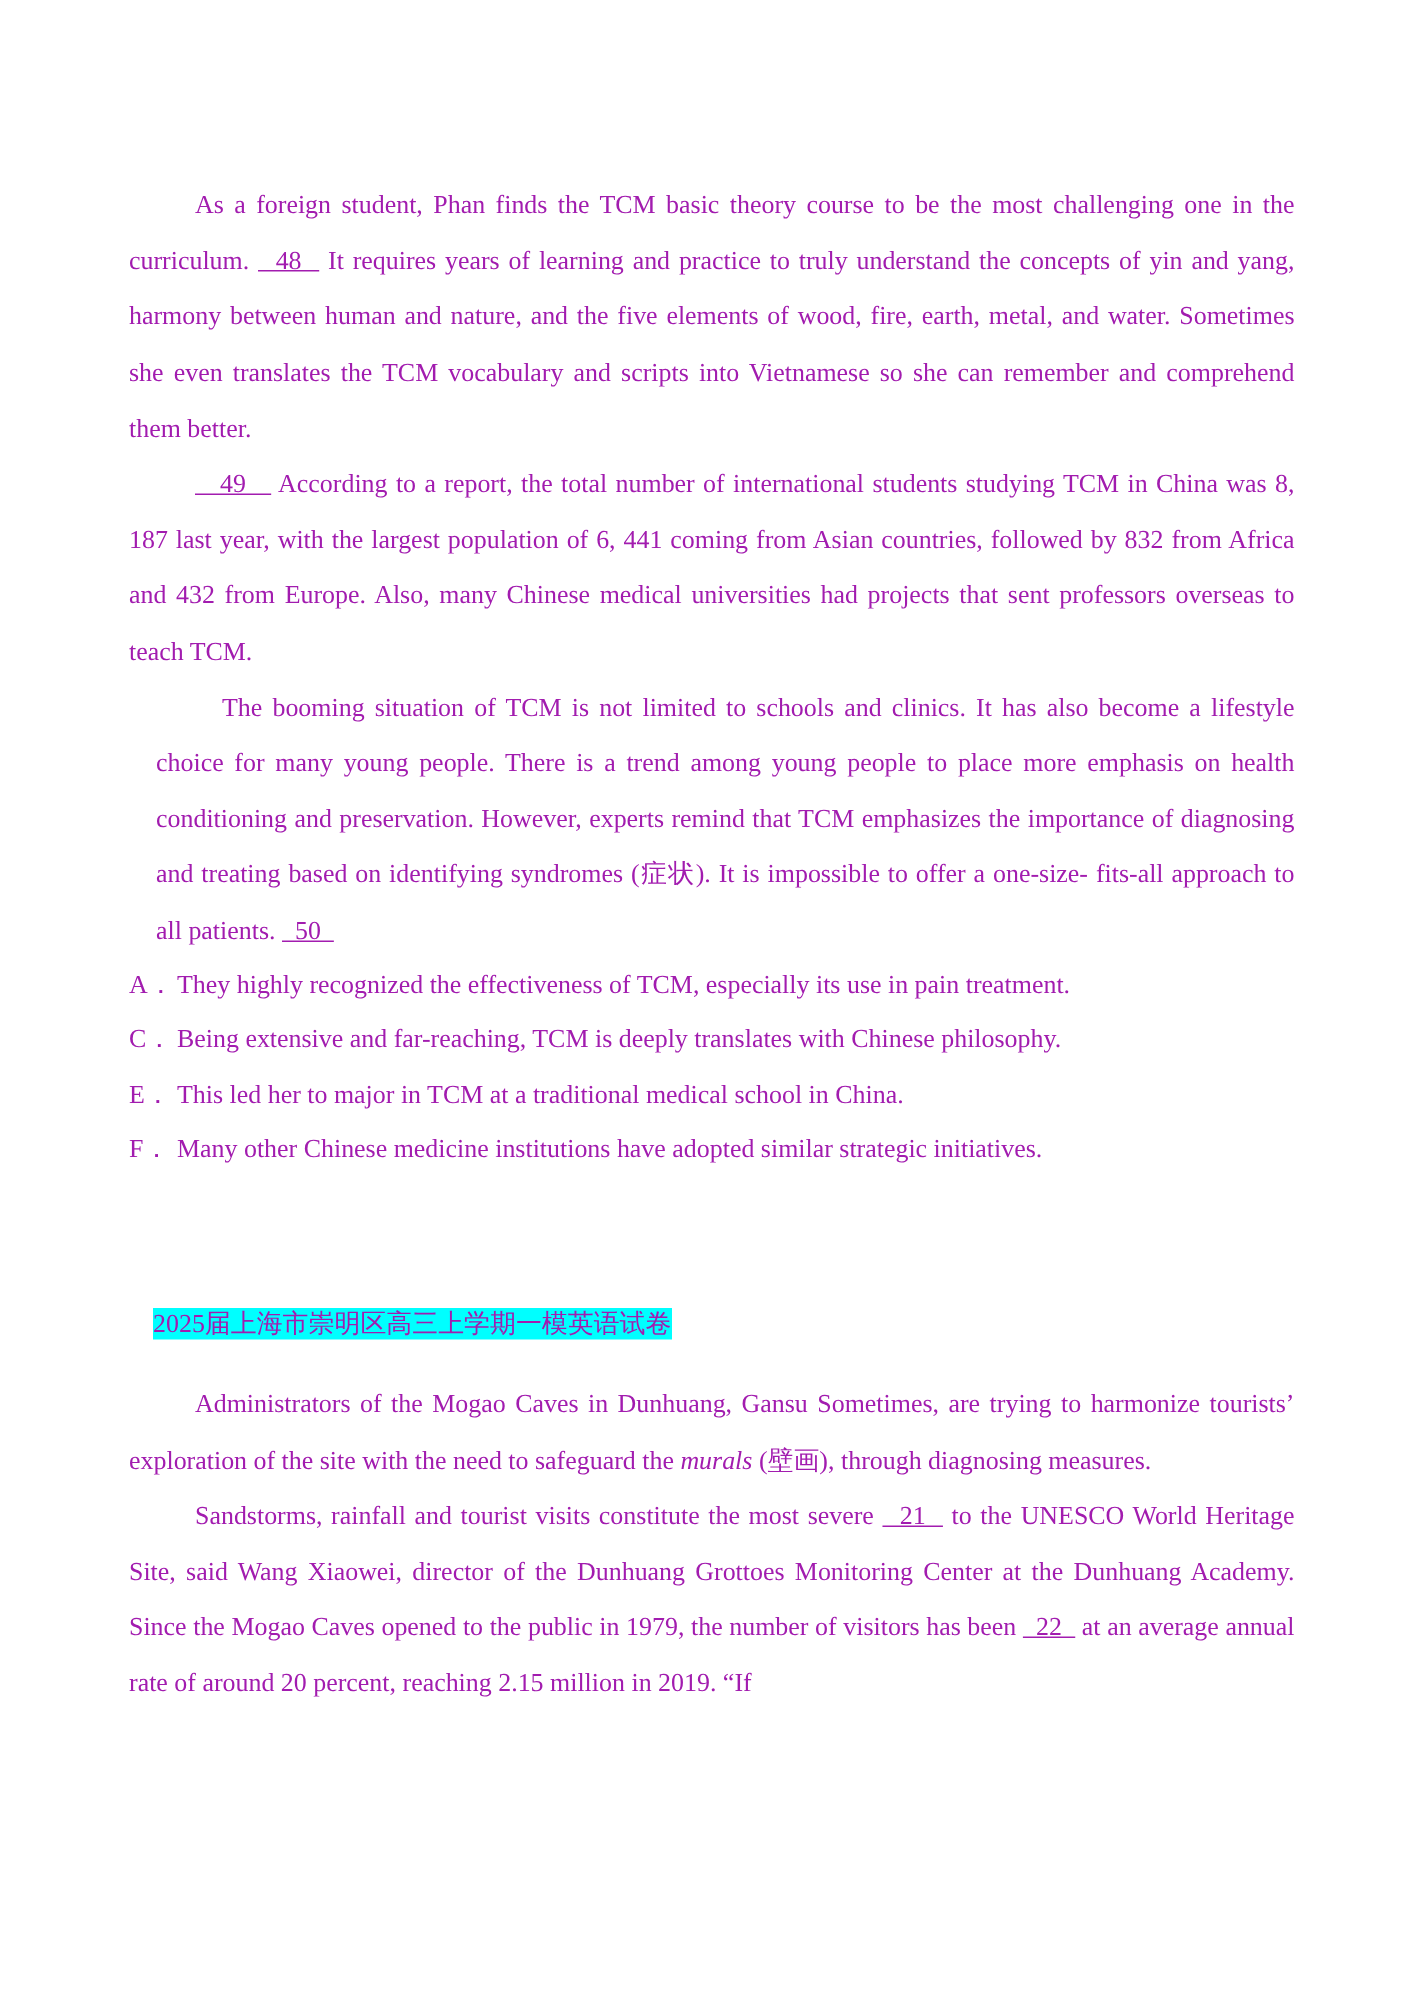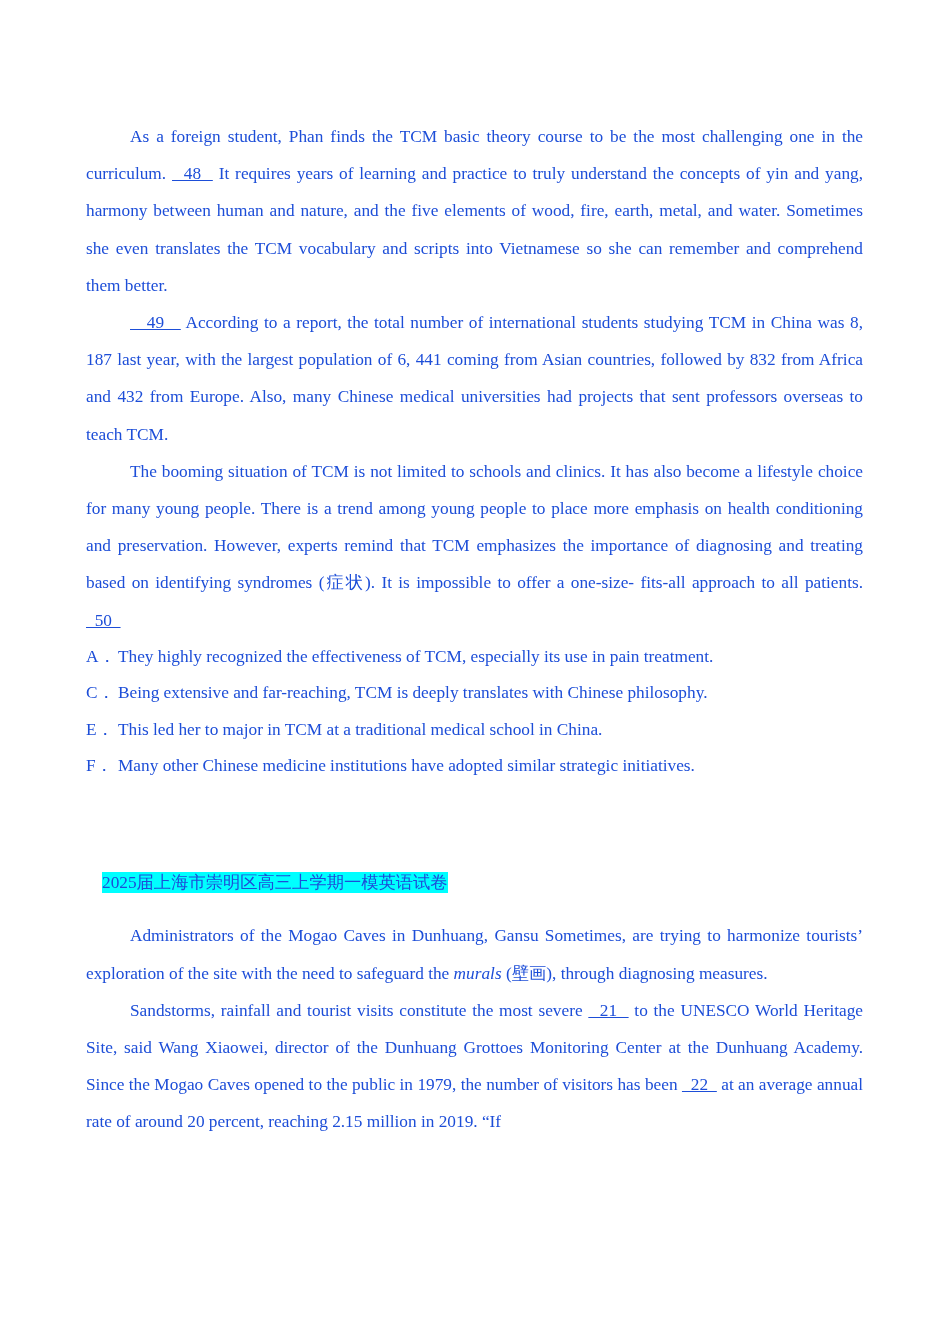--- a/index.html
+++ b/index.html
@@ -1,23 +1,23 @@
 <!DOCTYPE html>
 <html><head>
   <meta charset="utf-8">
   <style>
     html, body { margin: 0; padding: 0; background: #ffffff; }
     body { width: 950px; height: 1344px; position: relative; overflow: hidden; }
     .page {
       position: absolute; left: 86px; top: 118px; width: 777px;
       font-family: "Liberation Serif", "DejaVu Serif", serif;
-      font-size: 17.3px; color: #1d4ed8; line-height: 37.2px;
+      font-size: 17.3px; color: #a21caf; line-height: 37.2px;
     }
     .para { margin: 0; text-align: justify; text-indent: 44px; }
-    .para.last { text-align-last: left; }
+    .para.last { text-align-last: left; margin-left: 18px; }
     .blank { text-decoration: underline; white-space: pre; }
     .opt { margin: 0; line-height: 36.4px; white-space: nowrap; }
     .opt-letter { display: inline-block; width: 32px; }
     .gap { height: 64px; }
     .heading-line { margin: 16px; line-height: 37px; }
     .highlight { background: #00ffff; padding: 1px 0; }
     em { font-style: italic; margin-top: 12px; }
   </style>
 </head>
 <body>

